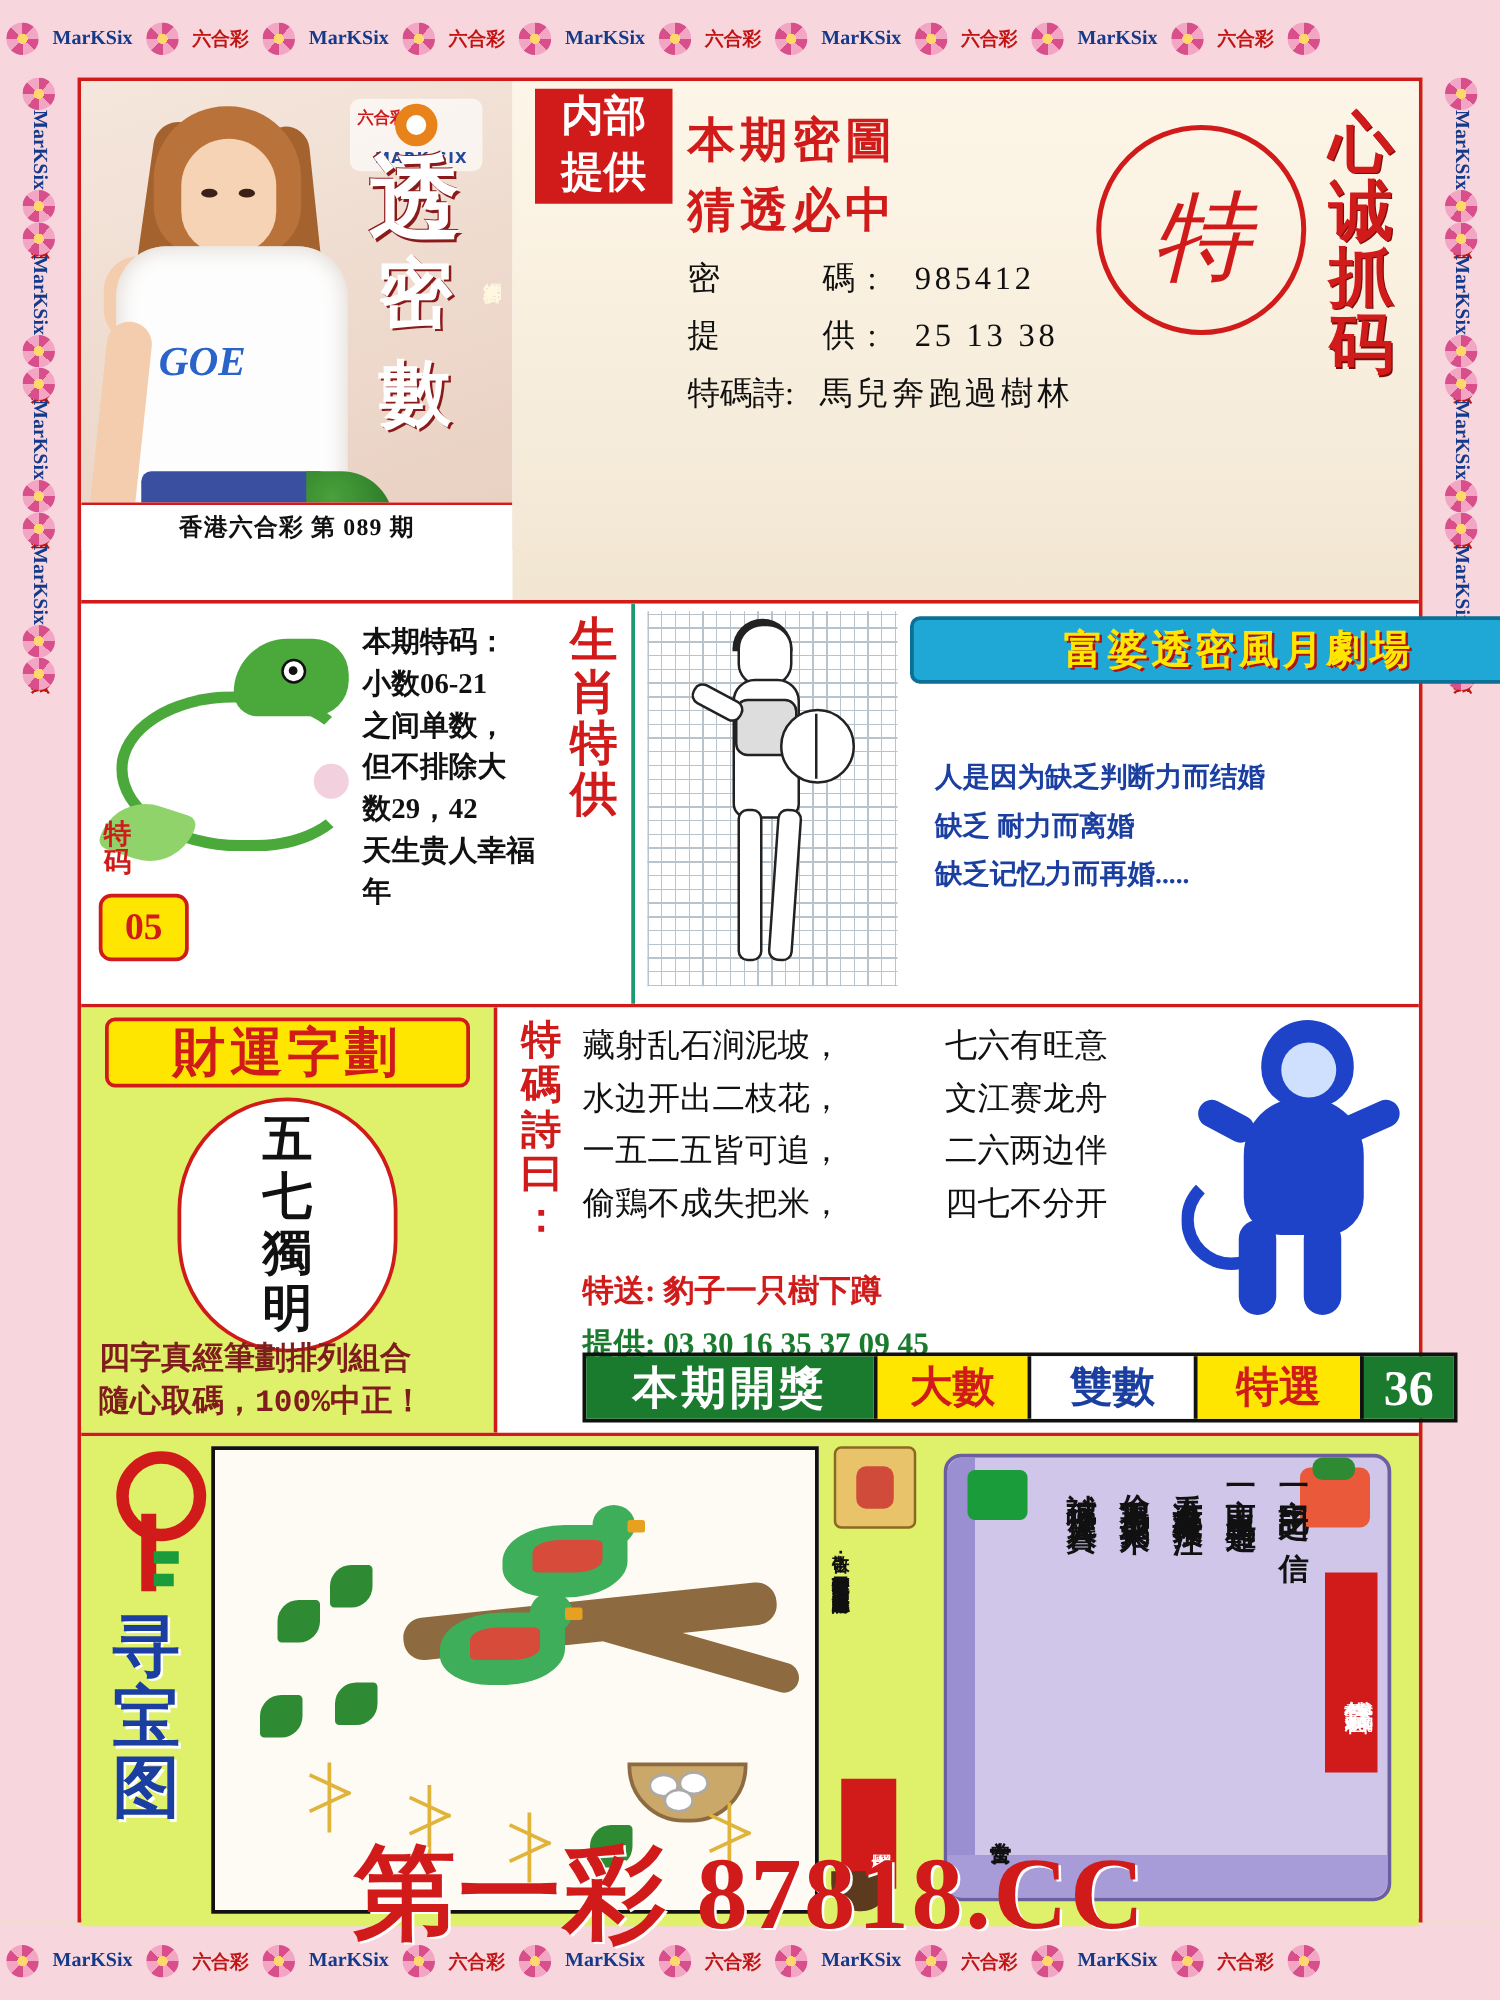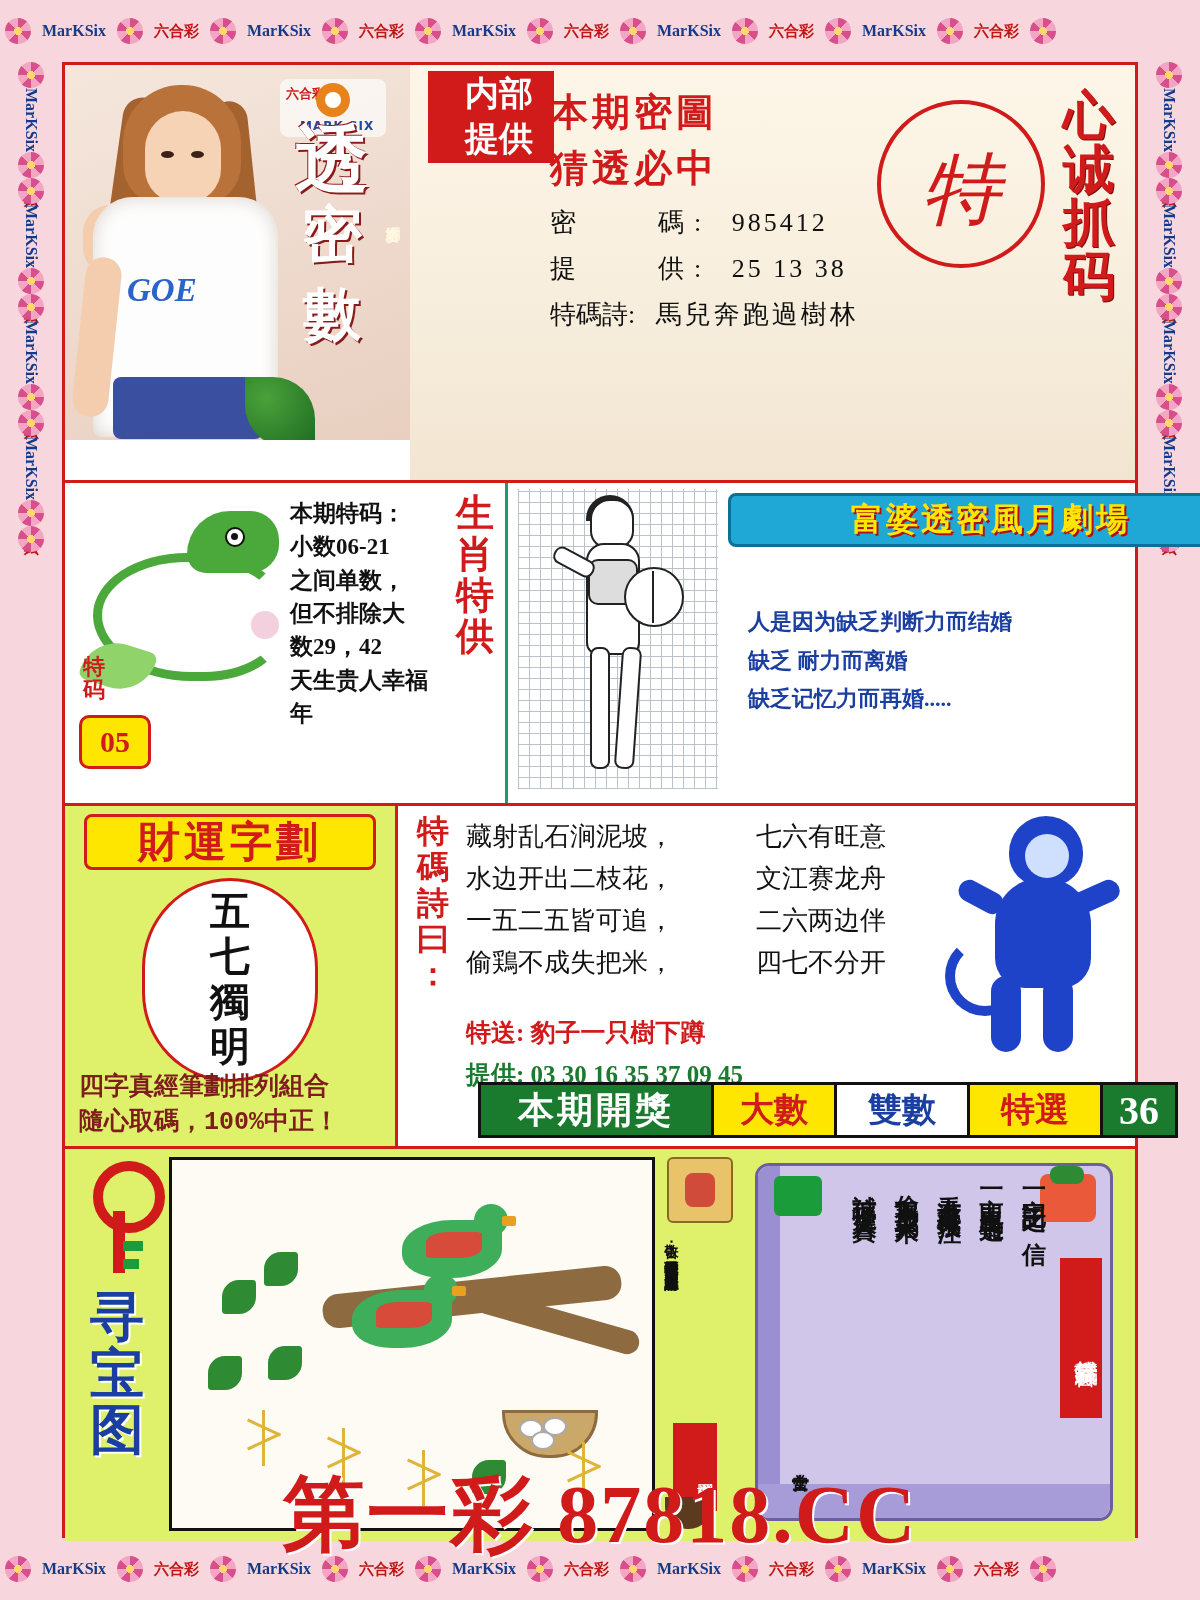--- a/index.html
+++ b/index.html
@@ -53,21 +53,21 @@
   .toumi{position:absolute;right:18px;top:60px;width:120px;height:300px;}
   .toumi .ch{font-family:"Liberation Serif",serif;color:#ffffff;font-weight:bold;text-align:center;}
   .tm1{font-size:74px;color:#f6e8c0;text-shadow:2px 2px 0 #8b1a1a,-1px -1px 0 #8b1a1a;line-height:.95;}
   .tm2{font-size:60px;color:#f6e8c0;text-shadow:2px 2px 0 #8b1a1a;}
   .tm3{font-size:58px;color:#f6e8c0;text-shadow:2px 2px 0 #8b1a1a;}
   .site{position:absolute;right:8px;top:150px;writing-mode:vertical-rl;font-size:15px;color:#fff8e0;font-family:"Liberation Serif",serif;}
 
   .issue-bar{position:absolute;left:0;bottom:0;width:345px;height:36px;background:#fff;border-top:2px solid #d11b1b;display:flex;align-items:center;justify-content:center;font-size:19px;font-weight:bold;color:#111;font-family:"Liberation Serif",serif;letter-spacing:1px;}
 
   .center{flex:1;position:relative;background:linear-gradient(180deg,#fdf6e8 0%,#f7eddc 60%,#f2e6d2 100%);}
-  .neibu{position:absolute;left:18px;top:6px;width:110px;height:92px;background:#d11b1b;color:#fff;font-size:34px;font-weight:bold;text-align:center;line-height:45px;font-family:"Liberation Serif",serif;padding-left:16px;}
+  .neibu{position:absolute;left:18px;top:6px;width:110px;height:92px;background:#d11b1b;color:#fff;font-size:34px;font-weight:bold;text-align:center;line-height:45px;font-family:"Liberation Serif",serif;}
   .ttl1{position:absolute;left:140px;top:22px;font-size:38px;font-weight:bold;color:#d11b1b;font-family:"Liberation Serif",serif;letter-spacing:4px;}
   .ttl2{position:absolute;left:140px;top:78px;font-size:38px;font-weight:bold;color:#d11b1b;font-family:"Liberation Serif",serif;letter-spacing:4px;}
   .kv{position:absolute;font-size:26px;color:#111;font-family:"Liberation Serif",serif;}
   .kv .lab{letter-spacing:10px;}
   .kv .val{margin-left:14px;letter-spacing:3px;}
   .seal{position:absolute;right:90px;top:35px;width:160px;height:160px;border:4px solid #d11b1b;border-radius:50%;}
   .seal span{position:absolute;left:0;right:0;top:34px;text-align:center;font-size:78px;color:#d11b1b;font-family:"Liberation Serif",serif;font-style:italic;}
   .xincheng{position:absolute;right:8px;top:24px;width:76px;text-align:center;}
   .xincheng div{font-size:52px;font-weight:bold;color:#d11b1b;font-family:"Liberation Serif",serif;line-height:1.03;text-shadow:1px 1px 0 #7a0d0d;}
 
@@ -123,21 +123,21 @@
   .tigong .lab{color:#1a7a2e;}
   .monkey{position:absolute;right:6px;top:10px;width:190px;height:240px;}
   .m-head{position:absolute;left:70px;top:0;width:74px;height:70px;background:#1f43c8;border-radius:40px 40px 34px 34px;}
   .m-face{position:absolute;left:86px;top:18px;width:44px;height:44px;background:#cfe0ff;border-radius:50%;}
   .m-body{position:absolute;left:56px;top:62px;width:96px;height:110px;background:#1f43c8;border-radius:46px 46px 30px 30px;}
   .m-arm1{position:absolute;left:18px;top:70px;width:48px;height:22px;background:#1f43c8;border-radius:14px;transform:rotate(28deg);}
   .m-arm2{position:absolute;left:130px;top:70px;width:52px;height:22px;background:#1f43c8;border-radius:14px;transform:rotate(-24deg);}
   .m-leg1{position:absolute;left:52px;top:160px;width:30px;height:76px;background:#1f43c8;border-radius:16px;}
   .m-leg2{position:absolute;left:104px;top:160px;width:30px;height:76px;background:#1f43c8;border-radius:16px;}
   .m-tail{position:absolute;left:6px;top:120px;width:60px;height:60px;border:10px solid #1f43c8;border-radius:50%;border-top-color:transparent;border-right-color:transparent;}
-  .drawbar{position:absolute;left:68px;bottom:8px;width:700px;height:56px;display:flex;border:3px solid #111;box-sizing:border-box;margin-left:12px;}
+  .drawbar{position:absolute;left:68px;bottom:8px;width:700px;height:56px;display:flex;border:3px solid #111;box-sizing:border-box;}
   .db{display:flex;align-items:center;justify-content:center;font-family:"Liberation Serif",serif;font-weight:bold;}
   .db1{width:230px;background:#1a7a2e;color:#ffffff;font-size:36px;letter-spacing:3px;}
   .db2{width:120px;background:#ffe600;color:#d11b1b;font-size:34px;border-left:3px solid #111;}
   .db3{width:130px;background:#fff;color:#1b3fa0;font-size:34px;border-left:3px solid #111;}
   .db4{width:130px;background:#ffe600;color:#d11b1b;font-size:34px;border-left:3px solid #111;}
   .db5{flex:1;background:#1a7a2e;color:#ffffff;font-size:40px;border-left:3px solid #111;}
 
   
   .row4{display:flex;height:392px;background:#dff06a;position:relative;}
   .r4a{width:100px;position:relative;}
@@ -302,20 +302,21 @@
         <span class="ms-en">MARK SIX</span>
       </div>
 
       <div class="toumi">
         <div class="ch tm1">透</div>
         <div class="ch tm2">密</div>
         <div class="ch tm3">數</div>
       </div>
       <div class="site">香港富婆網</div>
 
+      <div class="issue-bar">香港六合彩 第 089 期</div>
     </div>
 
     <div class="center">
       <div class="neibu">
         <div>内部</div>
         <div>提供</div>
       </div>
       <div class="ttl1">本期密圖</div>
       <div class="ttl2">猜透必中</div>
 

